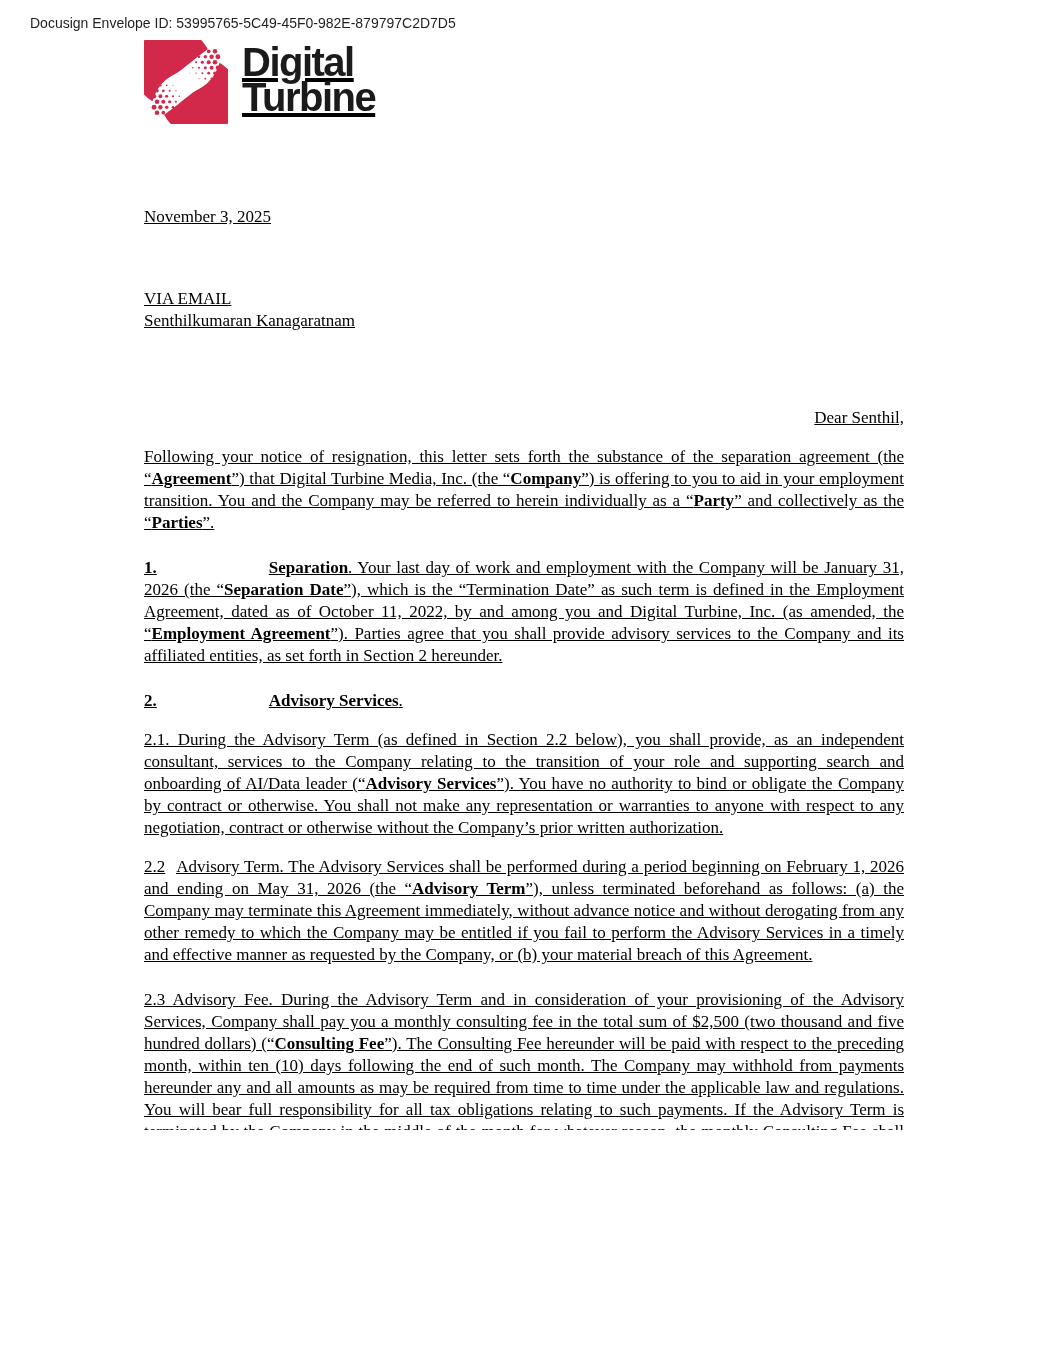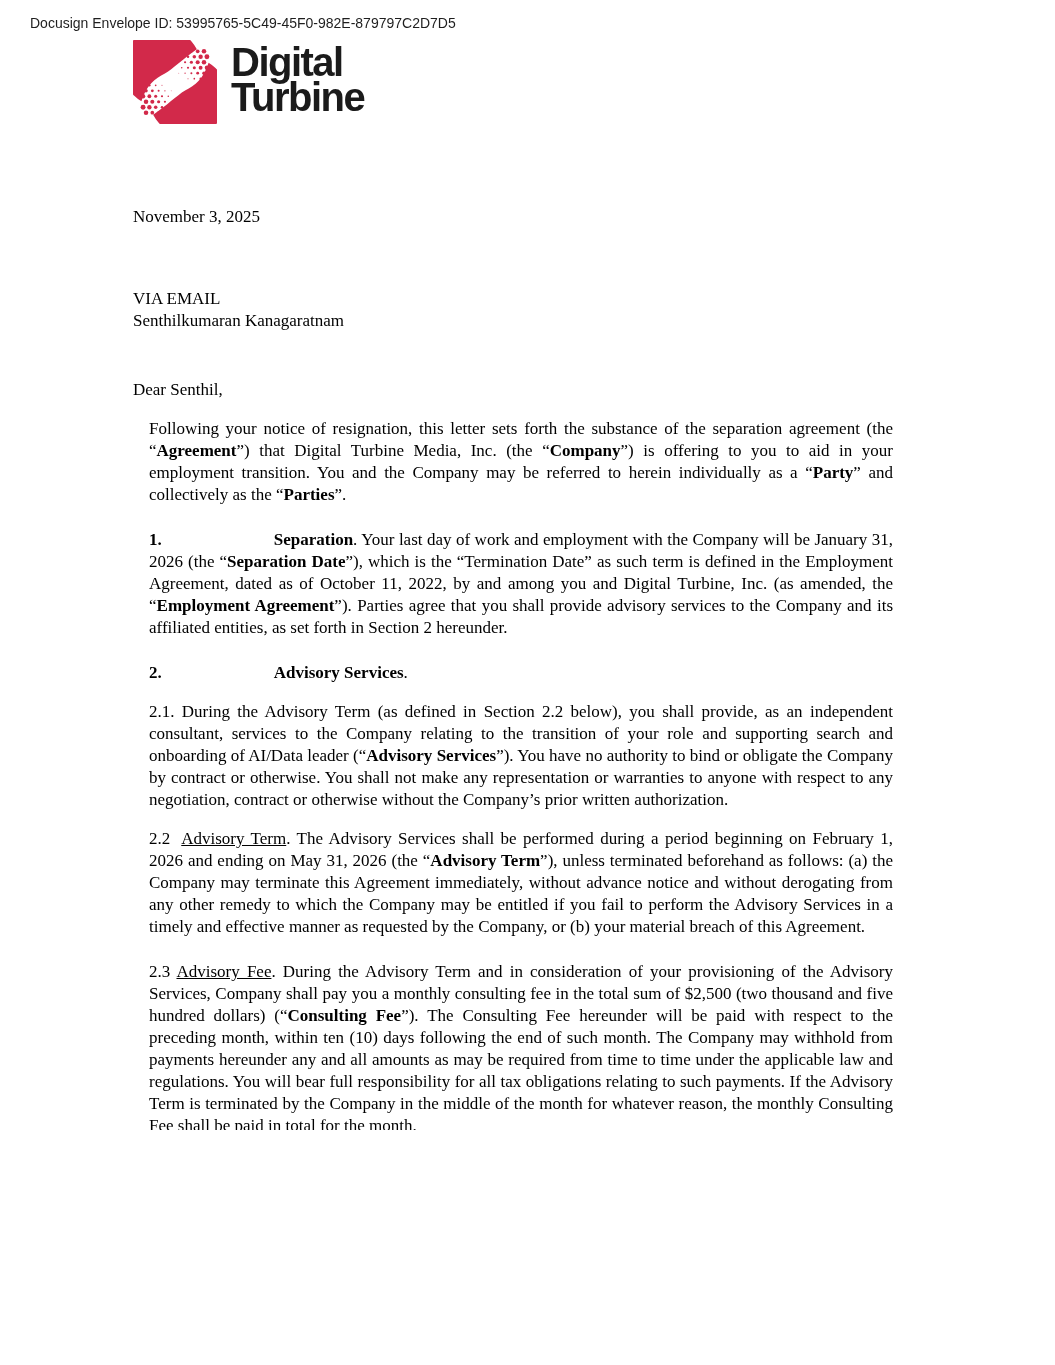--- a/index.html
+++ b/index.html
@@ -11,35 +11,35 @@
     color:#000;
     overflow:hidden;
   }
   .docusign{
     position:absolute;left:30px;top:15px;
     font-family:"Liberation Sans","DejaVu Sans",sans-serif;
     font-size:14px;line-height:16px;color:#1e1e1e;
     white-space:nowrap;
   }
   .content{
-    position:absolute;left:133px;top:40px;width:760px;
-    font-size:17px;line-height:22px;
+    position:absolute;left:144px;top:40px;width:760px;
+    font-size:17px;line-height:22px;text-decoration:underline;
   }
   .logo-row{display:flex;align-items:flex-start;gap:14px;}
   .logo-icon{width:84px;height:84px;flex:none;display:block;}
   .wordmark{
     font-family:"Liberation Sans","DejaVu Sans",sans-serif;
     font-weight:bold;font-size:40px;line-height:35px;
     letter-spacing:-1.5px;color:#1b1b1b;padding-top:5px;
   }
   .date{margin-top:82px;}
   .via{margin-top:60px;}
   .recipient{margin-top:0;}
-  .salutation{margin-top:47px;}
-  p{margin:17px 0 0 16px;text-align:justify;}
+  .salutation{margin-top:75px;text-align:right;}
+  p{margin:17px 0 0 0;text-align:justify;}
   p.gap-lg{margin-top:23px;}
   .b{font-weight:bold;}
   .u{text-decoration:underline;}
   .tab-lg{display:inline-block;width:112px;}
   .tab-sm{display:inline-block;width:11px;}
 </style>
 </head>
 <body>
 
 <div class="page">

